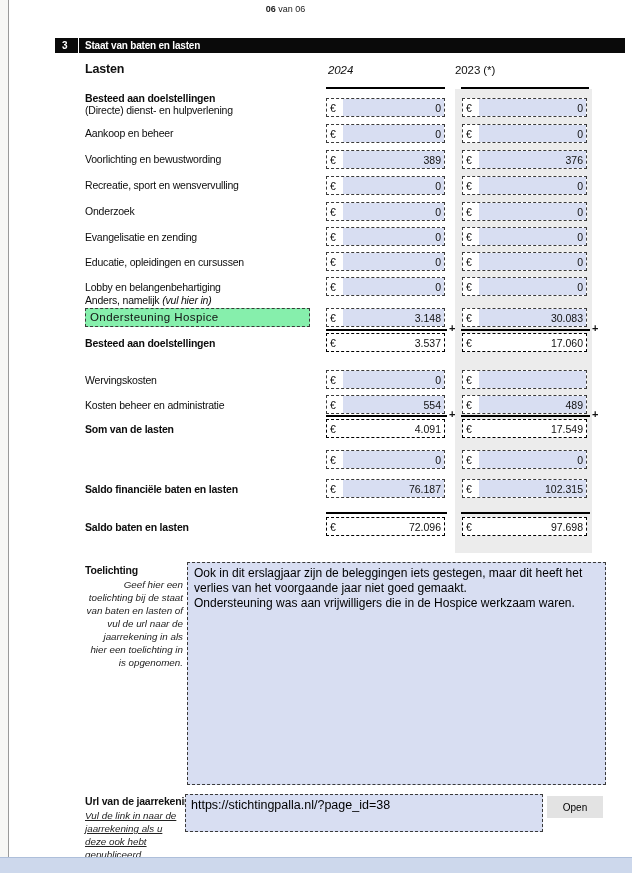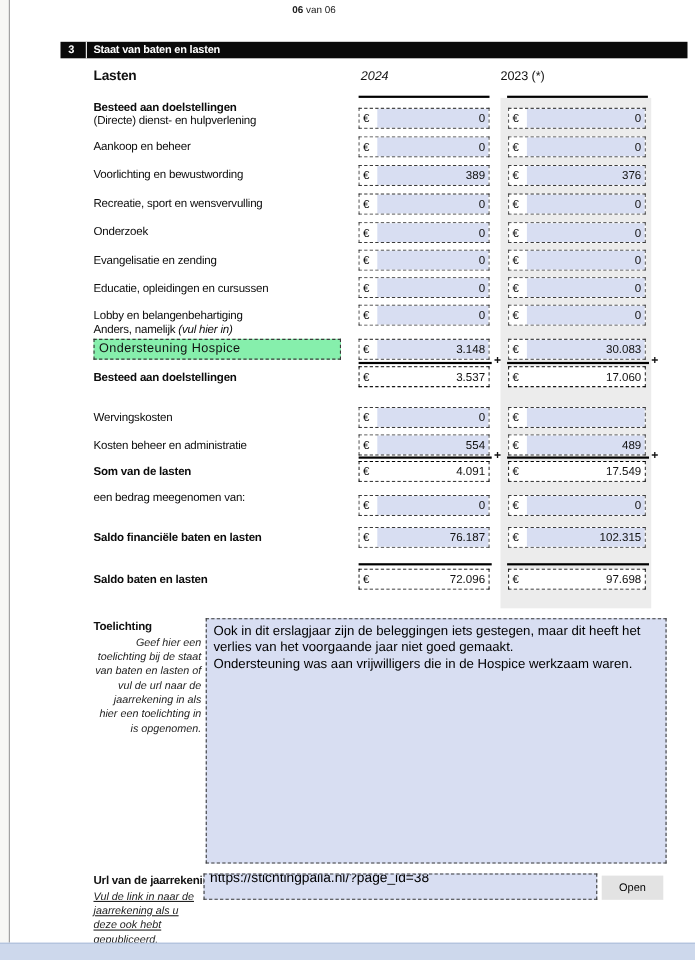--- a/index.html
+++ b/index.html
@@ -40,21 +40,21 @@
   .field.total .val{background:#fff;}
   .plus{font-size:11px;font-weight:bold;width:10px;text-align:left;}
   
   .other-field{left:85px;top:308px;width:225px;height:19px;box-sizing:border-box;border:1px dashed #3a3a3a;background:#86efac;font-size:11.5px;letter-spacing:0.4px;padding:2px 4px;}
   
   .hint{left:85px;width:98px;font-size:9.8px;font-style:italic;line-height:13px;color:#222;}
   .side-title{left:85px;font-size:10.5px;font-weight:bold;letter-spacing:-0.2px;}
   
   .big-text{left:187px;top:562px;width:419px;height:223px;box-sizing:border-box;border:1px dashed #3a3a3a;background:#d8def2;resize:none;font-family:"Liberation Sans",sans-serif;font-size:12px;line-height:15px;padding:3px 6px;color:#000;white-space:pre-line;overflow:hidden;}
   
-  .url-input{left:185px;top:794px;width:358px;height:24px;box-sizing:border-box;border:1px dashed #3a3a3a;background:#d8def2;font-family:"Liberation Sans",sans-serif;font-size:12.5px;padding:2px 5px 18px 5px;color:#000;}
+  .url-input{left:185px;top:794px;width:358px;height:38px;box-sizing:border-box;border:1px dashed #3a3a3a;background:#d8def2;font-family:"Liberation Sans",sans-serif;font-size:12.5px;padding:2px 5px 18px 5px;color:#000;}
   .open-btn{left:547px;top:796px;width:56px;height:22px;background:#e3e3e3;border:0;font-family:"Liberation Sans",sans-serif;font-size:10px;color:#000;text-align:center;line-height:22px;cursor:pointer;}
 </style>
 </head>
 <body>
 
 <div class="abs left-strip"></div>
 <div class="abs left-vline"></div>
 
 <div class="abs page-ind"><span class="b">06</span><span> van 06</span></div>
 
@@ -208,21 +208,20 @@
 <div class="abs field f24 total" style="top:419px;">
     <span class="eur">€</span>
     <span class="val">4.091</span>
   </div>
 <div class="abs field f23 total" style="top:419px;">
     <span class="eur">€</span>
     <span class="val">17.549</span>
   </div>
 
 <div class="abs lbl" style="top:446px;">
-  <div>een bedrag meegenomen van:</div>
 </div>
 <div class="abs field f24" style="top:450px;">
     <span class="eur">€</span>
     <span class="val">0</span>
   </div>
 <div class="abs field f23" style="top:450px;">
     <span class="eur">€</span>
     <span class="val">0</span>
   </div>
 

